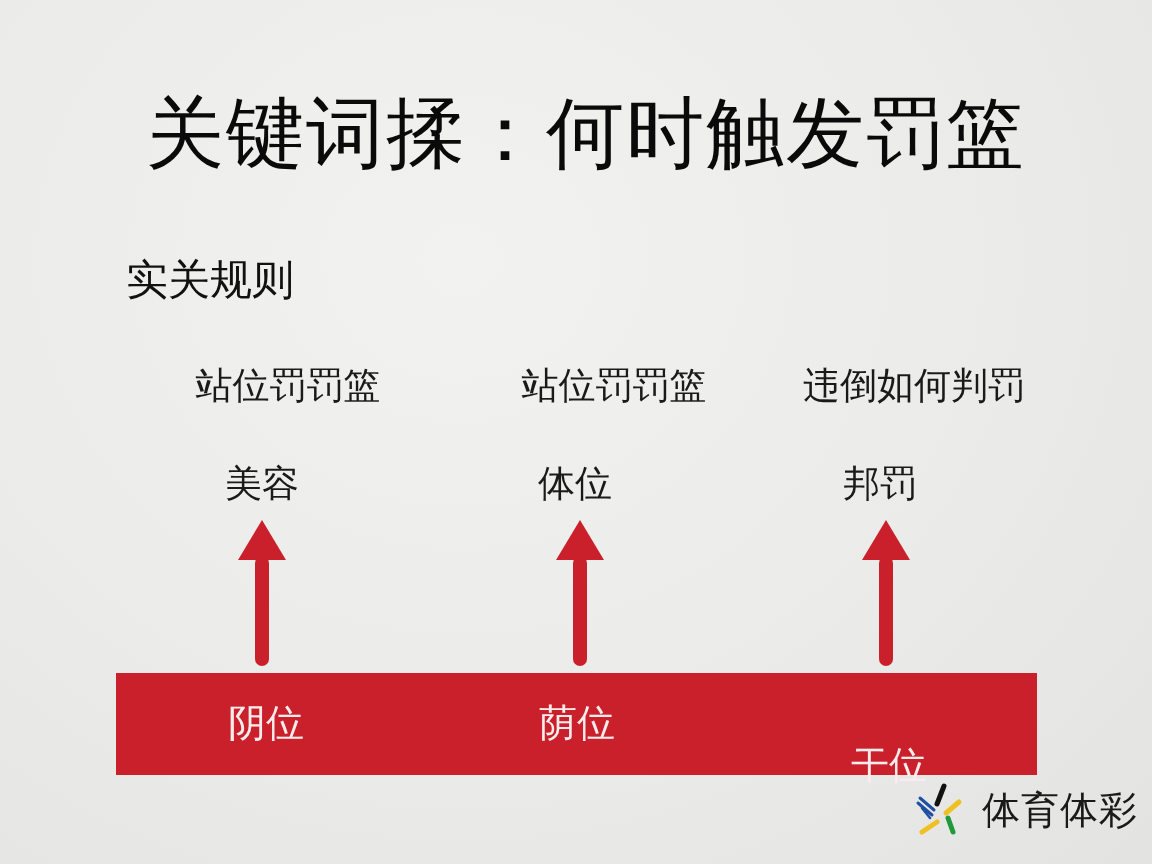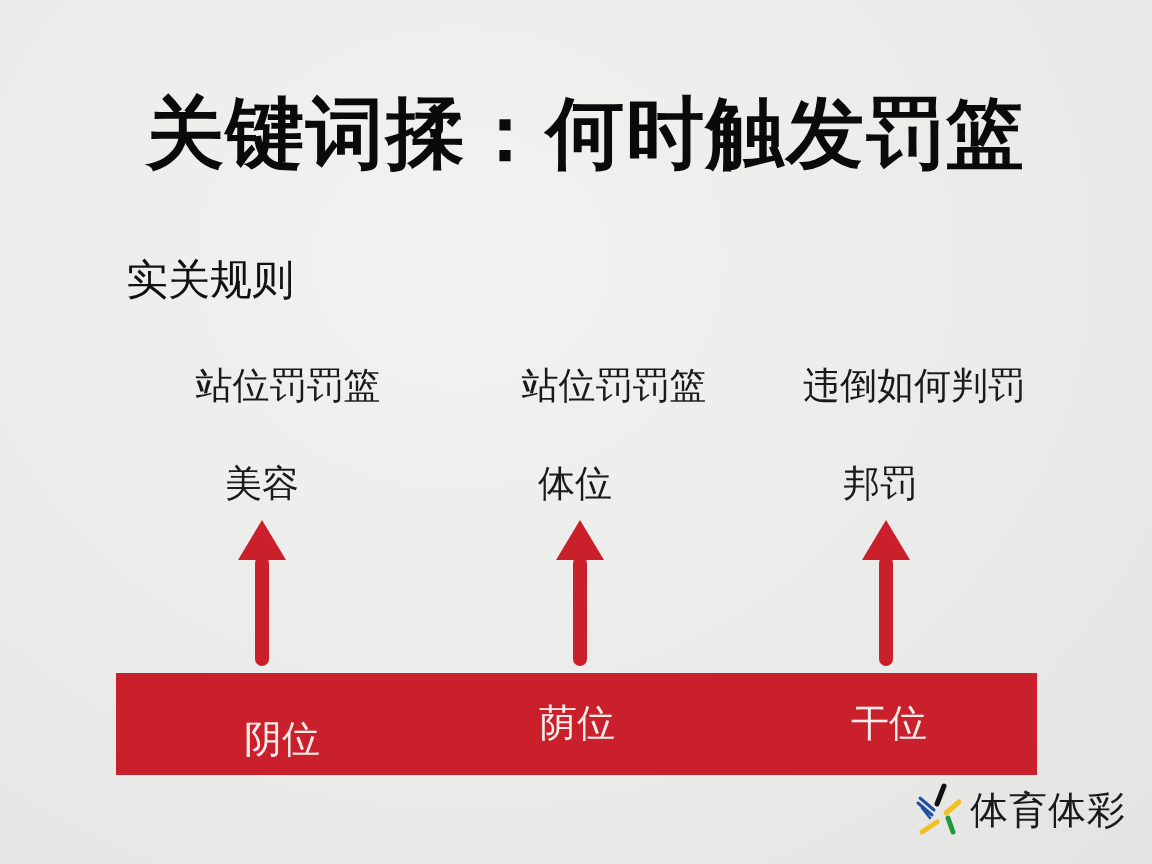--- a/index.html
+++ b/index.html
@@ -16,21 +16,21 @@
       font-family: "DejaVu Sans", "Liberation Sans", sans-serif;
       color: #111;
     }
     .title {
       position: absolute;
       left: 0;
       width: 1152px;
       top: 88px;
       text-align: center;
       font-size: 78px;
-      font-weight: bold;
+      font-weight: normal;
       letter-spacing: 2px;
       color: #0a0a0a;
       line-height: 90px;
       padding-left: 20px;
       box-sizing: border-box;
     }
     .subtitle {
       position: absolute;
       left: 126px;
       top: 252px;
@@ -86,21 +86,21 @@
       display: flex;
       align-items: center;
     }
     .brand-logo {
       width: 52px;
       height: 56px;
     }
     .brand-name {
       font-size: 38px;
       color: #1a1a1a;
-      margin-left: 6px;
+      margin-left: 18px;
       line-height: 50px;
       letter-spacing: 1px;
     }
   </style>
 </head>
 <body>
 
 <div class="title">关键词揉：何时触发罚篮</div>
 
 <div class="subtitle">实关规则</div>
@@ -120,23 +120,23 @@
 </svg>
 
 <div class="col-label" style="left:882px; top:364px;">违倒如何判罚</div>
 <div class="col-term" style="left:880px; top:462px;text-align:right;">邦罚</div>
 <svg class="arrow" style="left:886px; top:520px;" viewBox="0 0 50 148">
   <polygon points="25,0 49,40 1,40" fill="#c9202b"></polygon>
   <rect x="18" y="36" width="14" height="110" rx="7" fill="#c9202b"></rect>
 </svg>
 
 <div class="red-bar"></div>
-<div class="bar-label" style="left:282px;margin-top:16px;">阴位</div>
+<div class="bar-label" style="left:266px;">阴位</div>
 <div class="bar-label" style="left:577px;">荫位</div>
-<div class="bar-label" style="left:889px;">干位</div>
+<div class="bar-label" style="left:889px;margin-top:42px;">干位</div>
 
 <div class="brand">
   <svg class="brand-logo" viewBox="0 0 52 56">
     <line x1="32" y1="4" x2="25" y2="22" stroke="#111" stroke-width="5" stroke-linecap="round"></line>
     <line x1="8" y1="16" x2="22" y2="28" stroke="#1f4fa0" stroke-width="3" stroke-linecap="round"></line>
     <line x1="6" y1="21" x2="20" y2="33" stroke="#1f4fa0" stroke-width="3" stroke-linecap="round"></line>
     <line x1="10" y1="26" x2="18" y2="36" stroke="#1f4fa0" stroke-width="2.5" stroke-linecap="round"></line>
     <line x1="47" y1="20" x2="34" y2="31" stroke="#f0c020" stroke-width="5" stroke-linecap="round"></line>
     <line x1="36" y1="36" x2="41" y2="50" stroke="#1e9a3a" stroke-width="5" stroke-linecap="round"></line>
     <line x1="25" y1="40" x2="10" y2="50" stroke="#f0c020" stroke-width="5" stroke-linecap="round"></line>

